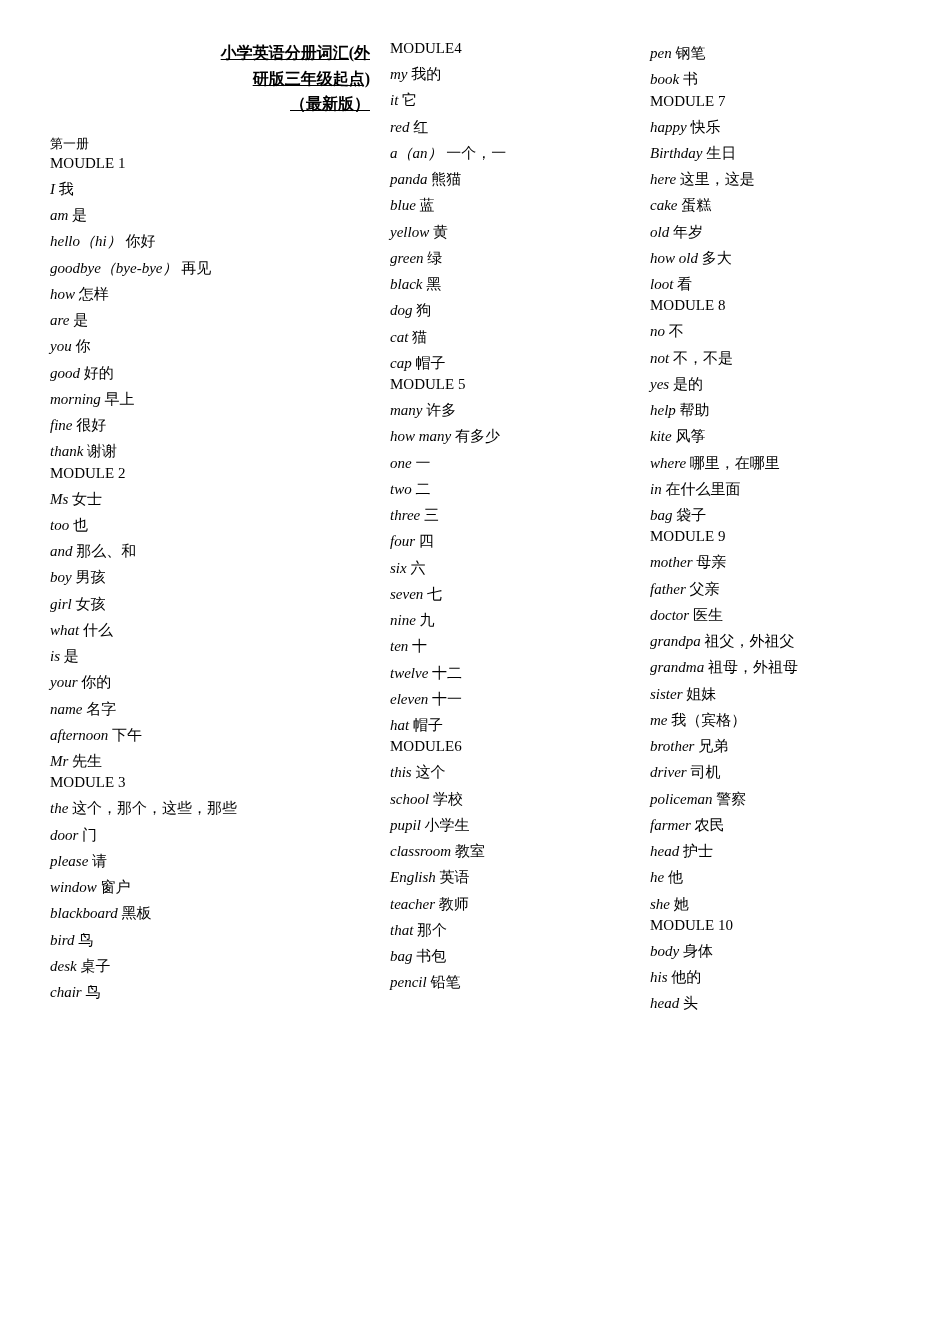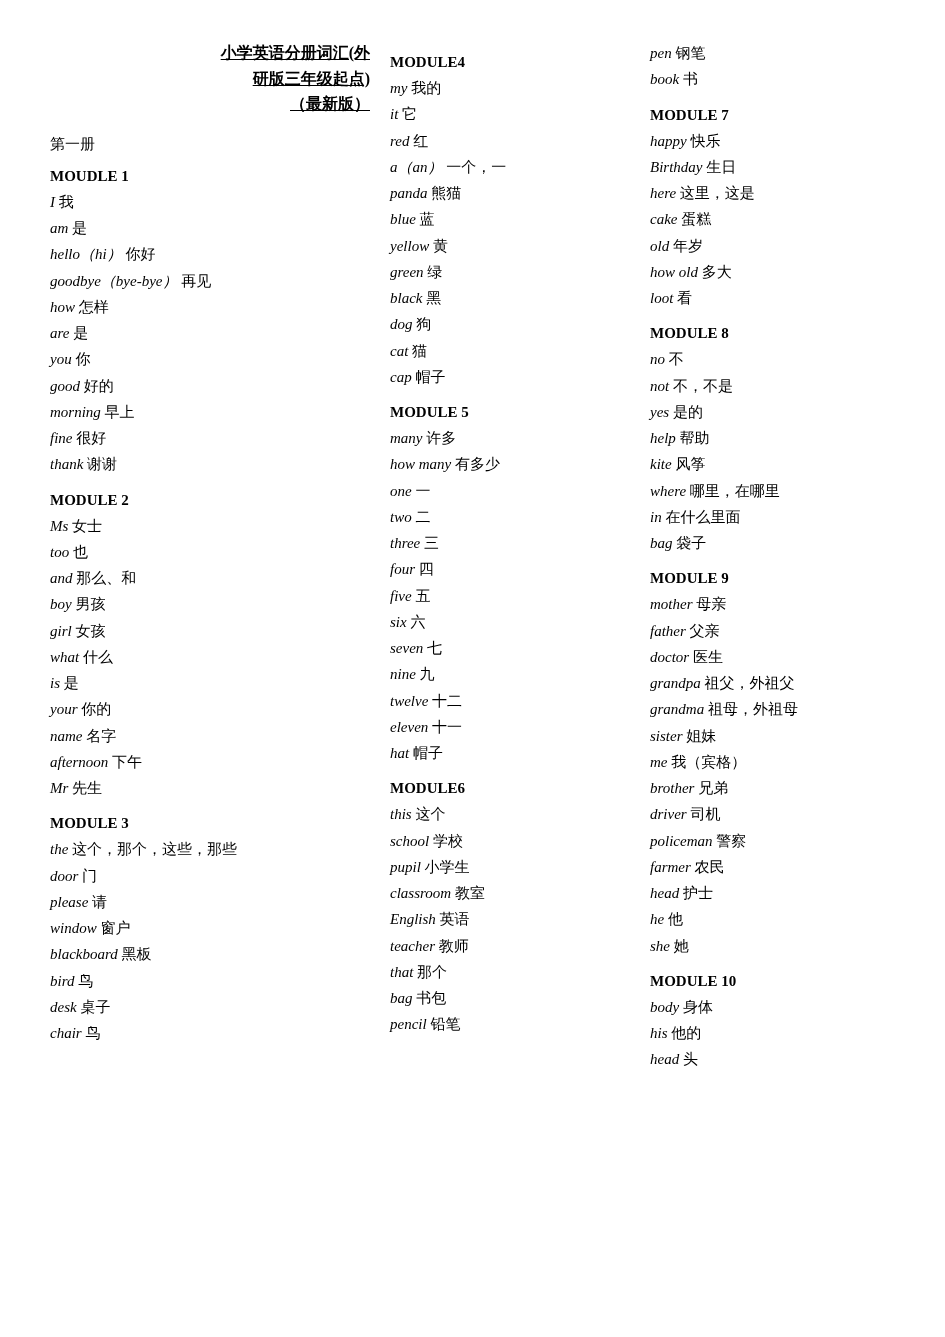--- a/index.html
+++ b/index.html
@@ -26,39 +26,38 @@
     .title-section .title-text {
       font-size: 16px;
       font-weight: bold;
       text-decoration: underline;
       line-height: 1.6;
     }
     .col {
       padding-top: 0;
     }
     .module-header {
-      font-weight: bold;
+      font-weight: normal;
       font-size: 15px;
-      margin-top: 14px;
       margin-bottom: 4px;
     }
     .vocab-item {
       line-height: 1.75;
       font-size: 15px;
     }
     .vocab-item .en {
       font-style: italic;
       color: #000;
     }
     .vocab-item .cn {
       color: #000;
     }
     .sub-header {
-      font-size: 15px;
-      margin-bottom: 12px;
+      font-size: 13px;
+      margin-bottom: 2px;
       margin-top: 8px;
     }
   </style>
 </head>
 <body>
 
 <div class="page-container">
     <div class="col">
       <div class="title-section">
         <div class="title-text">小学英语分册词汇(外<br>研版三年级起点)<br>（最新版）</div>
@@ -112,24 +111,24 @@
       <div class="vocab-item"><span class="en">dog</span>&nbsp;<span class="cn">狗</span></div>
       <div class="vocab-item"><span class="en">cat</span>&nbsp;<span class="cn">猫</span></div>
       <div class="vocab-item"><span class="en">cap</span>&nbsp;<span class="cn">帽子</span></div>
       <div class="module-header">MODULE  5</div>
       <div class="vocab-item"><span class="en">many</span>&nbsp;<span class="cn">许多</span></div>
       <div class="vocab-item"><span class="en">how many</span>&nbsp;<span class="cn">有多少</span></div>
       <div class="vocab-item"><span class="en">one</span>&nbsp;<span class="cn">一</span></div>
       <div class="vocab-item"><span class="en">two</span>&nbsp;<span class="cn">二</span></div>
       <div class="vocab-item"><span class="en">three</span>&nbsp;<span class="cn">三</span></div>
       <div class="vocab-item"><span class="en">four</span>&nbsp;<span class="cn">四</span></div>
-      <div class="vocab-item"><span class="en">five</span>&nbsp;<span class="cn">五</span></div>
       <div class="vocab-item"><span class="en">six</span>&nbsp;<span class="cn">六</span></div>
       <div class="vocab-item"><span class="en">seven</span>&nbsp;<span class="cn">七</span></div>
       <div class="vocab-item"><span class="en">nine</span>&nbsp;<span class="cn">九</span></div>
+      <div class="vocab-item"><span class="en">ten</span>&nbsp;<span class="cn">十</span></div>
       <div class="vocab-item"><span class="en">twelve</span>&nbsp;<span class="cn">十二</span></div>
       <div class="vocab-item"><span class="en">eleven</span>&nbsp;<span class="cn">十一</span></div>
       <div class="vocab-item"><span class="en">hat</span>&nbsp;<span class="cn">帽子</span></div>
       <div class="module-header">MODULE6</div>
       <div class="vocab-item"><span class="en">this</span>&nbsp;<span class="cn">这个</span></div>
       <div class="vocab-item"><span class="en">school</span>&nbsp;<span class="cn">学校</span></div>
       <div class="vocab-item"><span class="en">pupil</span>&nbsp;<span class="cn">小学生</span></div>
       <div class="vocab-item"><span class="en">classroom</span>&nbsp;<span class="cn">教室</span></div>
       <div class="vocab-item"><span class="en">English</span>&nbsp;<span class="cn">英语</span></div>
       <div class="vocab-item"><span class="en">teacher</span>&nbsp;<span class="cn">教师</span></div>

